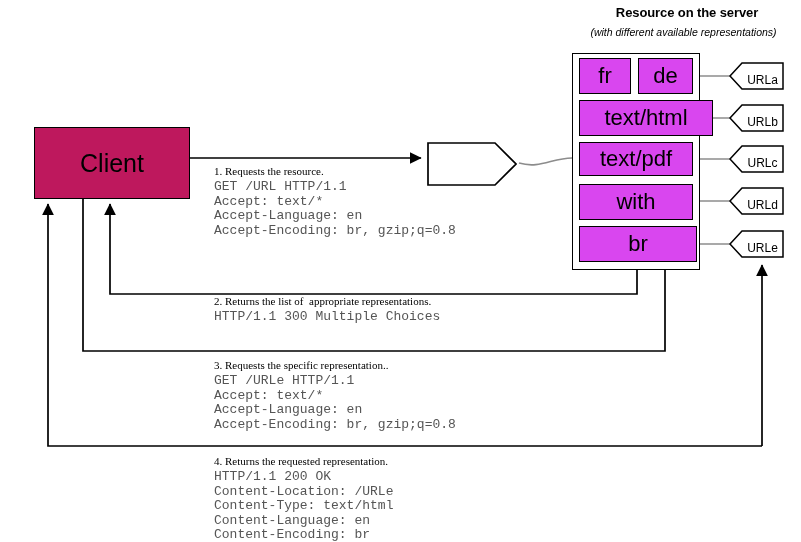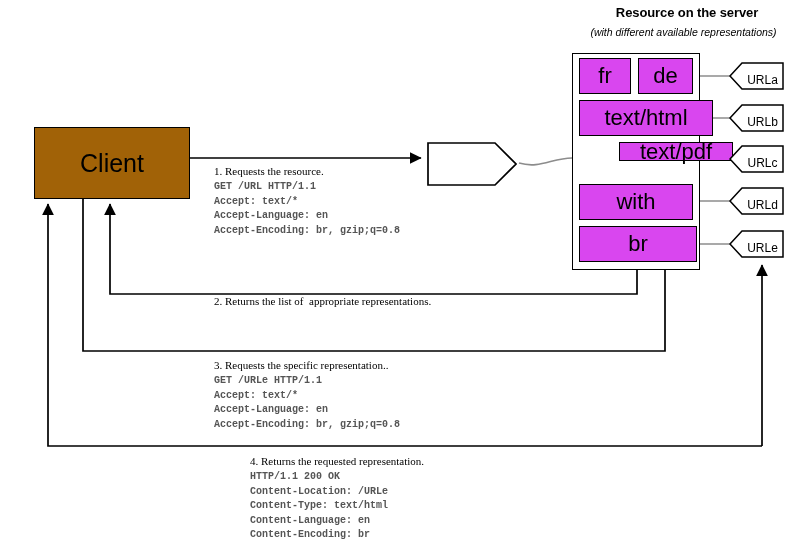--- a/index.html
+++ b/index.html
@@ -18,41 +18,41 @@
     letter-spacing:-0.1px;white-space:nowrap;
   }
   #server-subtitle{
     left:566px;top:26px;width:235px;
     font-size:10.5px;font-style:italic;text-align:center;
     white-space:nowrap;
   }
 
   
   .box{
-    box-sizing:border-box;border:1.6px solid #000;background:#a16207;
+    box-sizing:border-box;border:1.6px solid #000;background:#be185d;
     display:flex;align-items:center;justify-content:center;
   }
   #client-box{
     left:34px;top:127px;width:156px;height:72px;
     font-size:25px;
   }
   #server-outer{
     left:572px;top:53px;width:128px;height:217px;
     border:1.6px solid #000;box-sizing:border-box;background:#fff;
   }
   .rep-box{
     box-sizing:border-box;border:1.6px solid #000;background:#d946ef;
     display:flex;align-items:center;justify-content:center;
     font-size:22px;line-height:1;
     position:absolute;
   }
   #rep-fr{left:579px;top:58px;width:52px;height:36px;}
   #rep-de{left:638px;top:58px;width:55px;height:36px;}
   #rep-texthtml{left:579px;top:100px;width:134px;height:36px;}
-  #rep-textpdf{left:579px;top:142px;width:114px;height:19px;margin-left:40px;}
+  #rep-textpdf{left:579px;top:142px;width:114px;height:34px;}
   #rep-gzip{left:579px;top:184px;width:114px;height:36px;}
   #rep-br{left:579px;top:226px;width:118px;height:36px;}
 
   
   #url-shape{
     left:427px;top:142px;width:90px;height:44px;
   }
   #url-shape .label{
     position:absolute;left:0;top:0;width:72px;height:44px;
     display:flex;align-items:center;justify-content:center;
@@ -73,26 +73,26 @@
   #urltag-e{left:729px;top:230px;}
 
   
   .step{position:absolute;}
   .step .title{
     font-size:11px;font-weight:normal;color:#000;
     white-space:pre;line-height:14px;margin-bottom:2px;font-family:Liberation Serif, serif;
   }
   .step .code{
     font-family:"Liberation Mono", "DejaVu Sans Mono", monospace;
-    font-size:10px;color:#555555;white-space:pre;line-height:14.6px;font-weight:bold;
+    font-size:13px;color:#555555;white-space:pre;line-height:14.6px;
   }
   #step1{left:214px;top:164px;}
   #step2{left:214px;top:294px;}
   #step3{left:214px;top:358px;}
-  #step4{left:214px;top:454px;margin-left:36px;}
+  #step4{left:214px;top:454px;}
 </style>
 </head>
 <body>
 
 <svg id="canvas" viewBox="0 0 801 542" xmlns="http://www.w3.org/2000/svg">
   <defs>
     <marker id="arrowR" viewBox="0 0 10 10" refX="9.4" refY="5" markerWidth="7" markerHeight="7" orient="auto-start-reverse">
       <path d="M 0 0 L 10 5 L 0 10 z" fill="#000"></path>
     </marker>
     <marker id="arrowU" viewBox="0 0 10 10" refX="9.4" refY="5" markerWidth="7" markerHeight="7" orient="auto-start-reverse">
@@ -172,20 +172,21 @@
 <div class="step" id="step1">
   <div class="title">1. Requests the resource.</div>
   <div class="code">GET /URL HTTP/1.1
 Accept: text/*
 Accept-Language: en
 Accept-Encoding: br, gzip;q=0.8</div>
 </div>
 
 <div class="step" id="step2">
   <div class="title">2. Returns the list of  appropriate representations.</div>
+  <div class="code">HTTP/1.1 300 Multiple Choices</div>
 </div>
 
 <div class="step" id="step3">
   <div class="title">3. Requests the specific representation..</div>
   <div class="code">GET /URLe HTTP/1.1
 Accept: text/*
 Accept-Language: en
 Accept-Encoding: br, gzip;q=0.8</div>
 </div>
 

